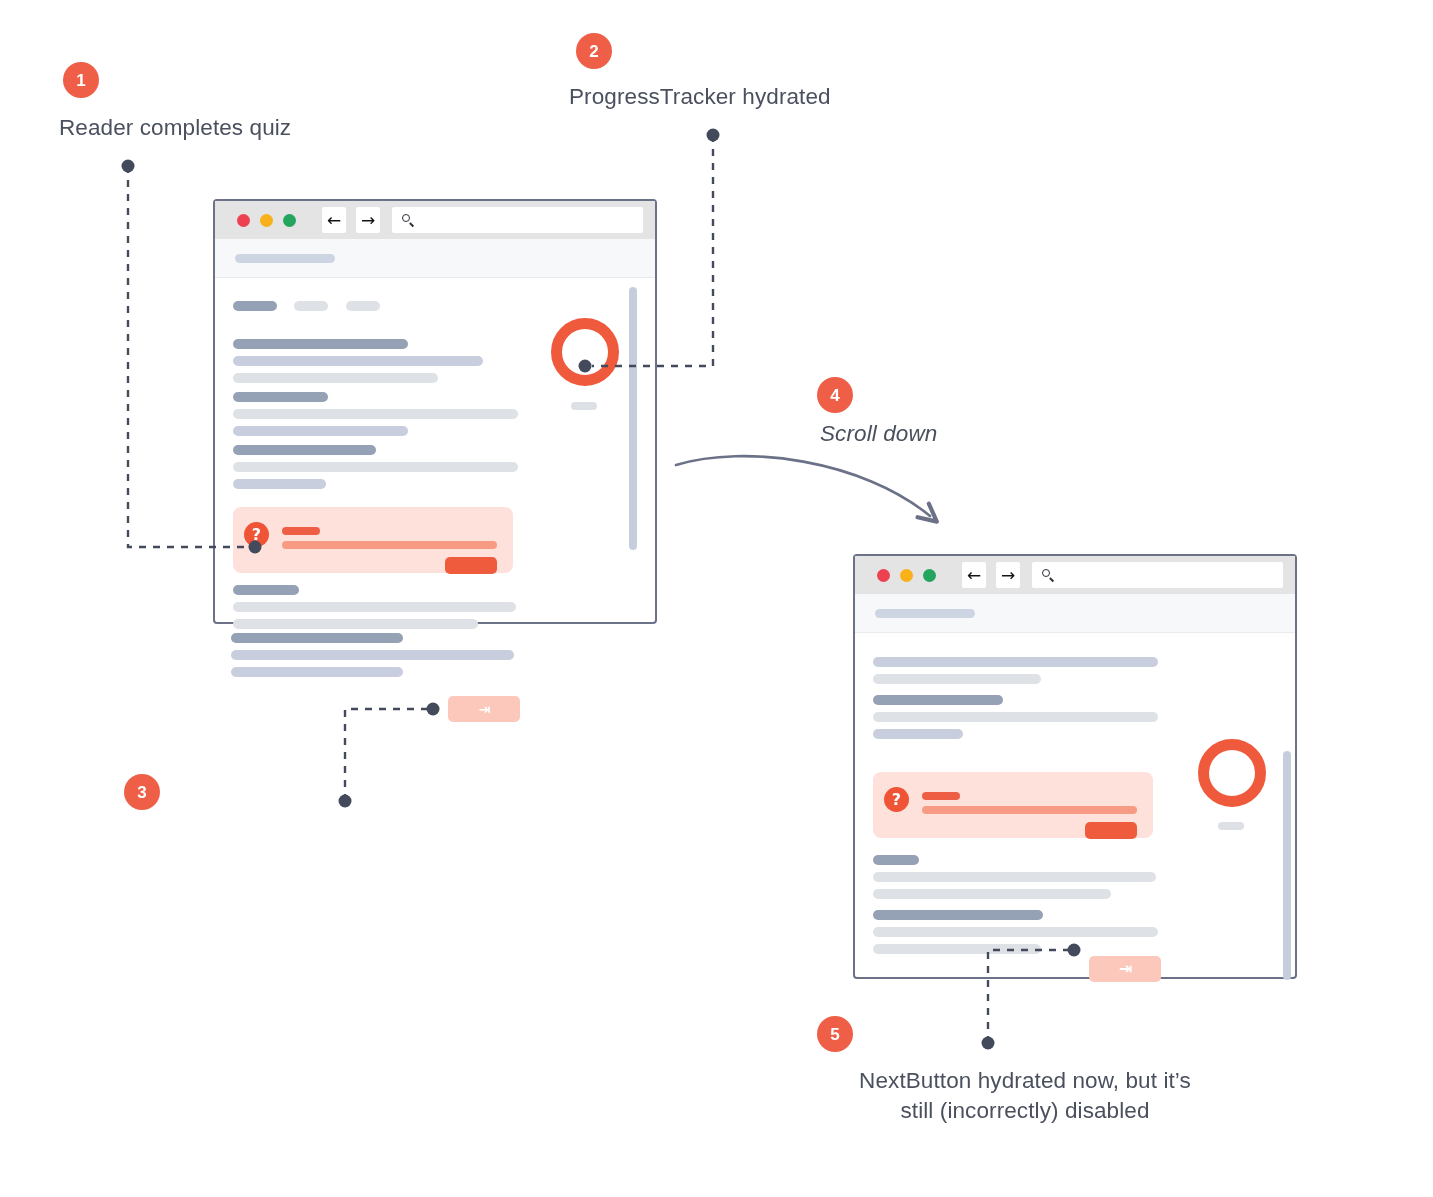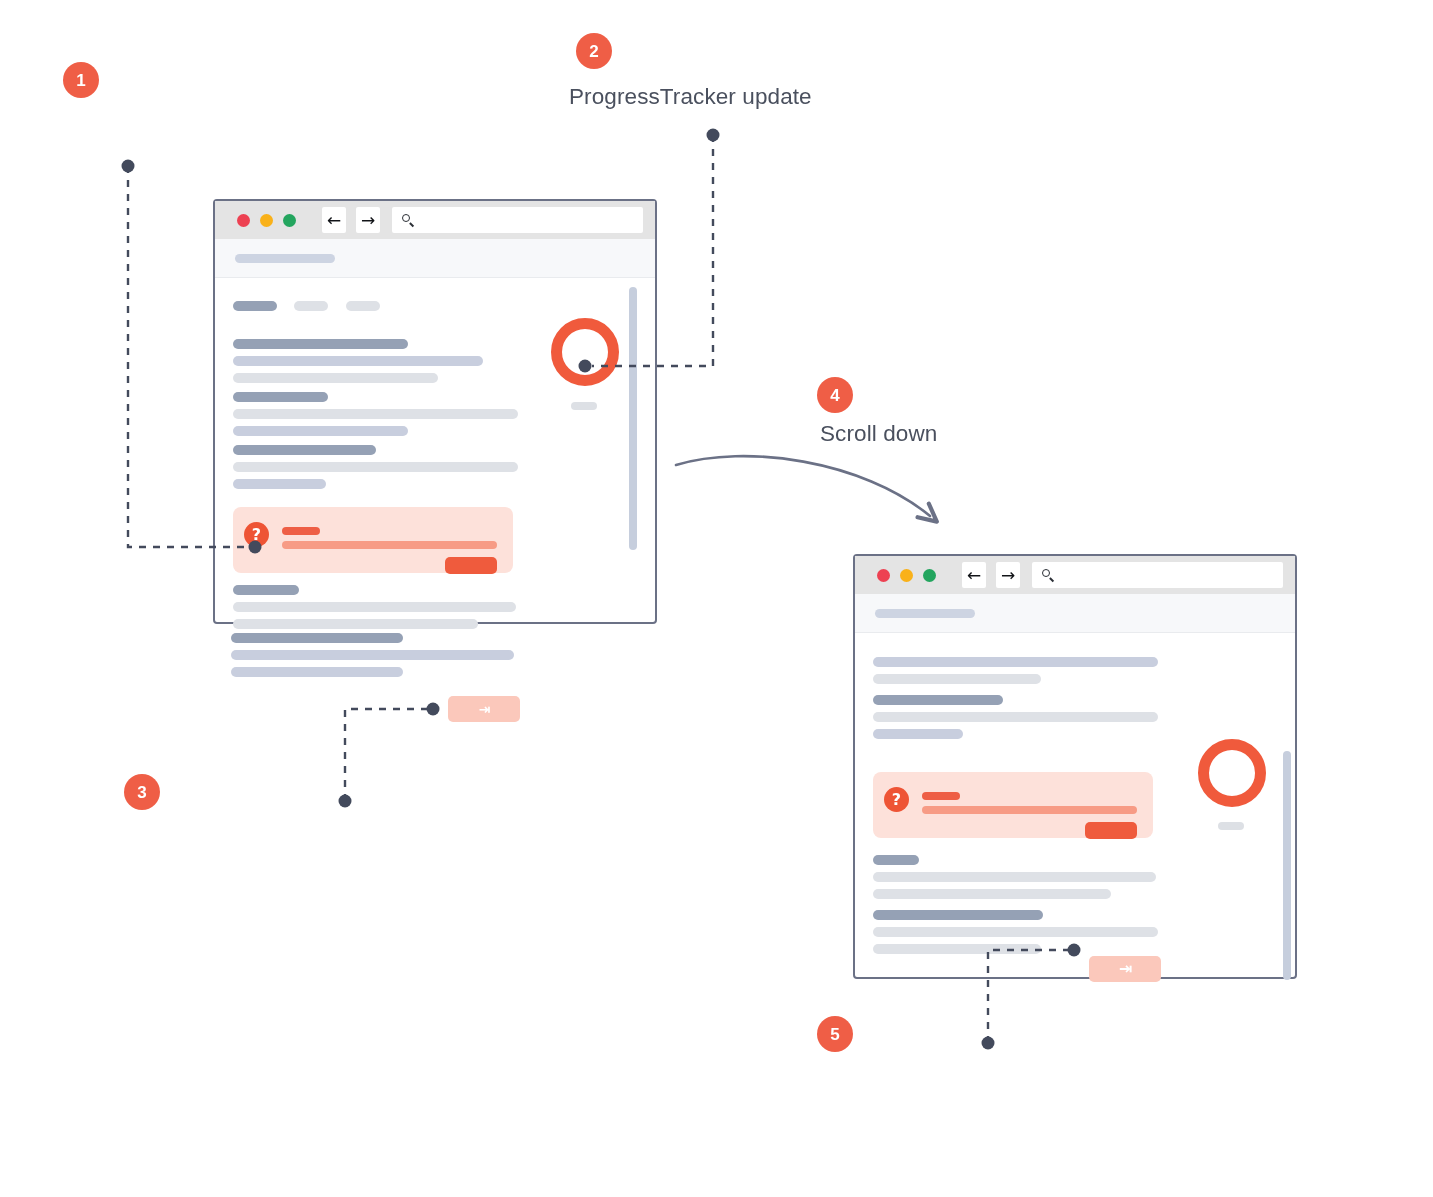--- a/index.html
+++ b/index.html
@@ -184,30 +184,33 @@
     font-family: "DejaVu Sans", sans-serif;
   }
   .nextbtn.small .glyph { font-size: 14px; }
 </style>
 </head>
 <body>
 
 <div class="stage">
 
   <div class="badge" style="left:63px; top:62px;">1</div>
+  <div class="caption" style="left:59px; top:113px;">Reader completes quiz</div>
 
   <div class="badge" style="left:576px; top:33px;">2</div>
-  <div class="caption" style="left:569px; top:82px;">ProgressTracker update</div>
+  <div class="caption" style="left:569px; top:82px;">ProgressTracker hydrated</div>
 
   <div class="badge" style="left:817px; top:377px;">4</div>
-  <div class="caption" style="left:820px; top:419px;">Scroll down</div>
+  <div class="caption" style="left:820px; top:419px;font-style:italic;">Scroll down</div>
 
   <div class="badge" style="left:124px; top:774px;">3</div>
 
   <div class="badge" style="left:817px; top:1016px;">5</div>
+  <div class="caption center" style="left:775px; top:1066px; width:500px;">NextButton hydrated now, but it’s
+still (incorrectly) disabled</div>
 
   <div style="position:absolute; left:231px; top:633px; z-index:5;">
     <div class="bar dark" style="position:absolute; left:0; top:0;   width:172px;"></div>
     <div class="bar mid" style="position:absolute; left:0; top:17px; width:283px;"></div>
     <div class="bar mid" style="position:absolute; left:0; top:34px; width:172px;"></div>
   </div>
 
   <div class="nextbtn small" style="left:448px; top:696px; width:72px; height:26px;">
     <span class="glyph">⇥</span>
   </div>

